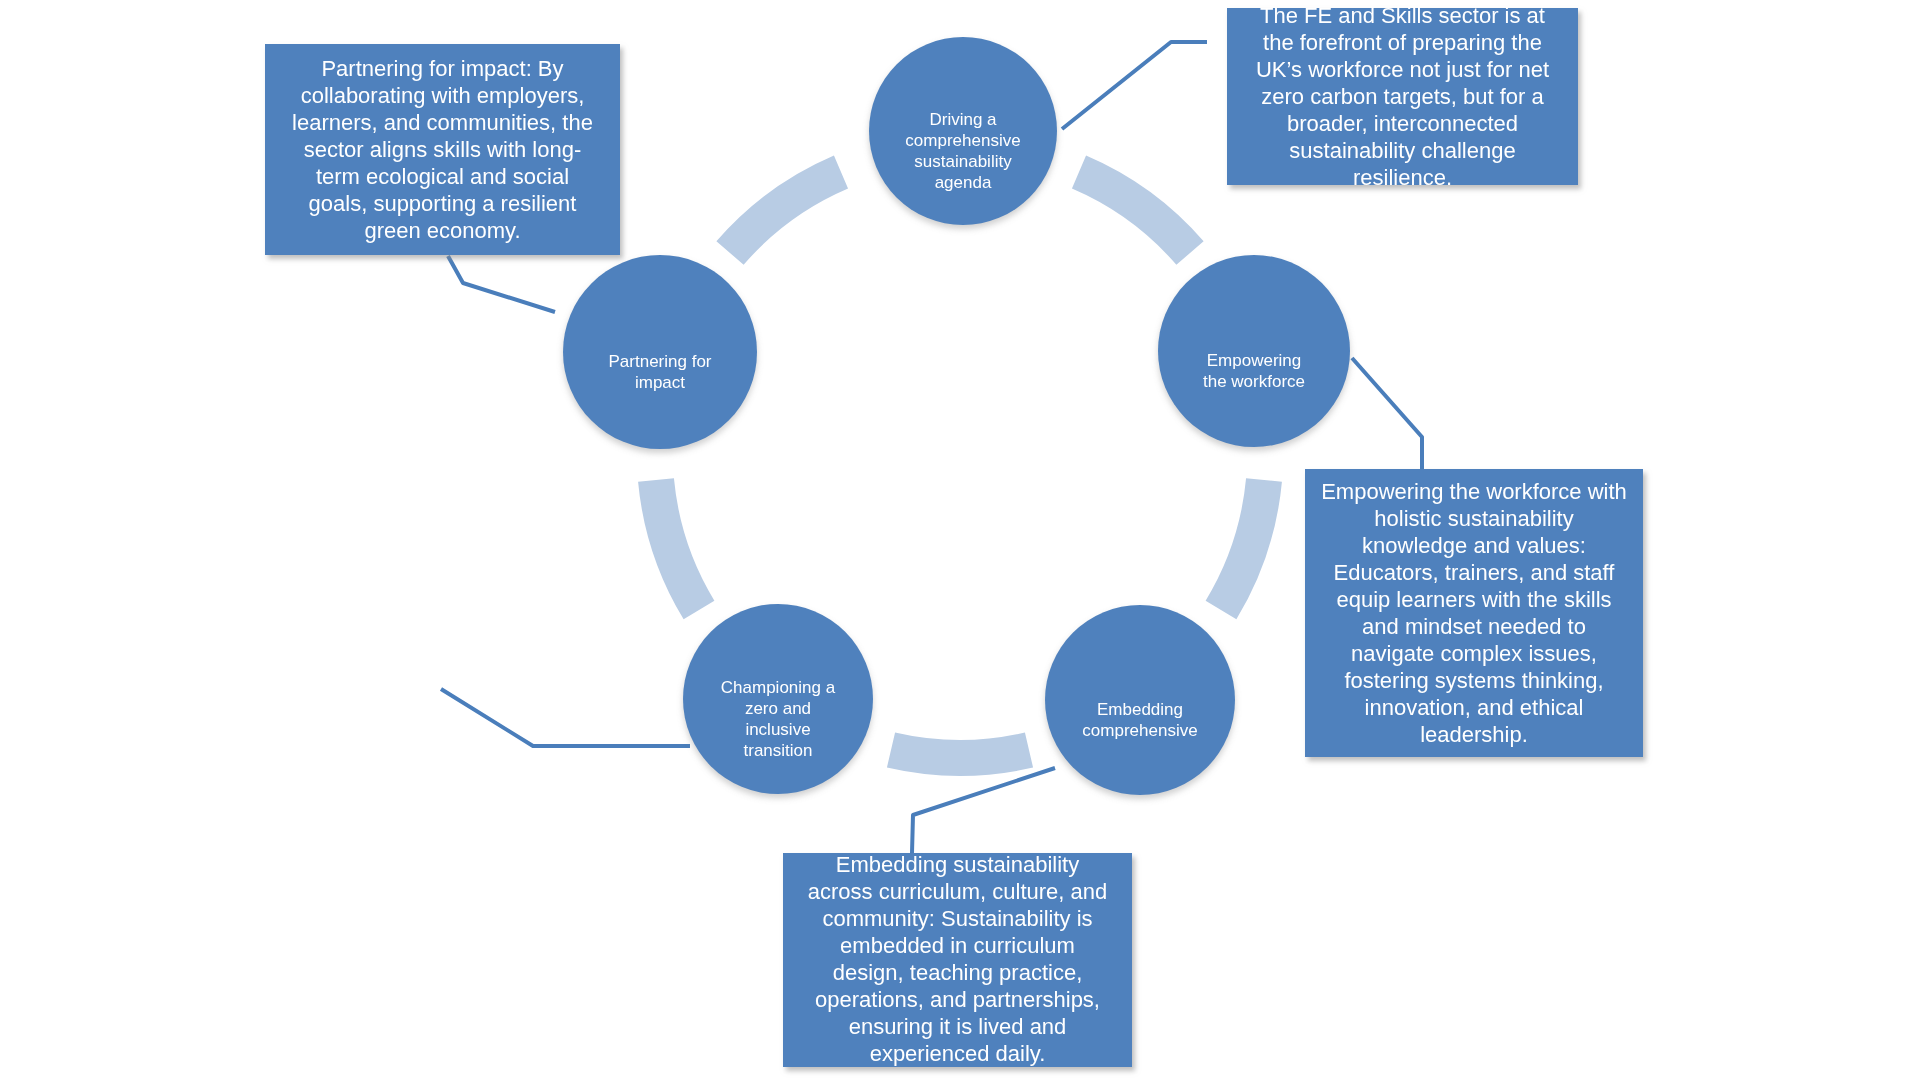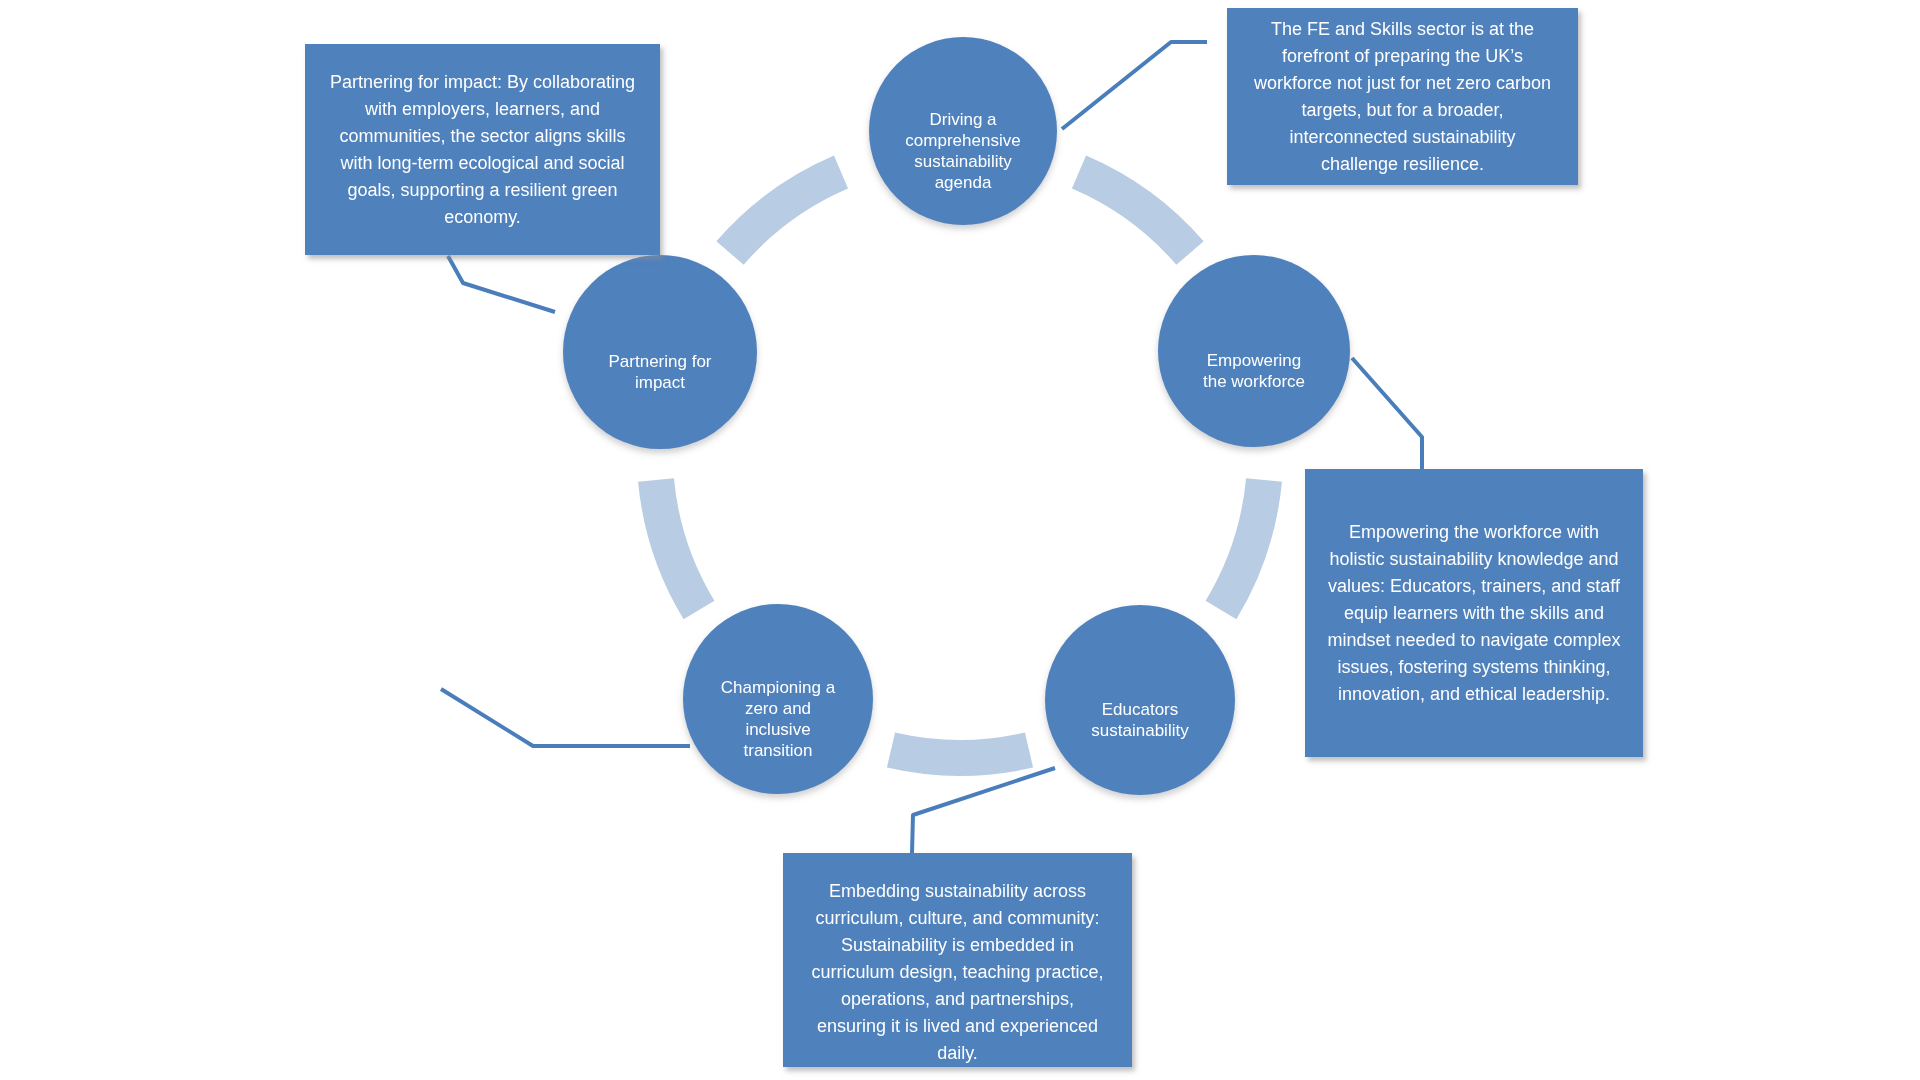--- a/index.html
+++ b/index.html
@@ -28,21 +28,21 @@
   }
   .node .lbl{display:block;margin-top:40px;}
   .node-outer{font-size:17px;line-height:21px;}
   .node-center{font-size:18px;line-height:22px;}
   .callout{
     position:absolute;
     background:var(--node-fill);
     color:var(--text);
     display:flex;align-items:center;justify-content:center;
     text-align:center;
-    font-size:18px;line-height:27px;
+    font-size:22px;line-height:27px;
     box-shadow:3px 4px 5px rgba(140,140,140,0.55);
   }
   .ring-arc{stroke:var(--ring);stroke-width:36;fill:none;}
   .conn{stroke:var(--connector);stroke-width:4;fill:none;stroke-linejoin:round;}
 </style>
 </head>
 <body>
 
 <div class="canvas">
 
@@ -64,21 +64,21 @@
 
   <div class="node node-outer" style="left:869px;top:37px;width:188px;height:188px;">
     <span class="lbl" style="max-width:122px;">Driving a comprehensive sustainability agenda</span>
   </div>
 
   <div class="node node-outer" style="left:1158px;top:255px;width:192px;height:192px;">
     <span class="lbl" style="max-width:116px;">Empowering the workforce</span>
   </div>
 
   <div class="node node-outer" style="left:1045px;top:605px;width:190px;height:190px;">
-    <span class="lbl" style="max-width:120px;">Educators sustainability</span>
+    <span class="lbl" style="max-width:120px;">Embedding comprehensive</span>
   </div>
 
   <div class="node node-outer" style="left:683px;top:604px;width:190px;height:190px;">
     <span class="lbl" style="max-width:122px;">Championing a zero and inclusive transition</span>
   </div>
 
   <div class="node node-outer" style="left:563px;top:255px;width:194px;height:194px;">
     <span class="lbl" style="max-width:122px;">Partnering for impact</span>
   </div>
 
@@ -88,17 +88,17 @@
 
   <div class="callout" style="left:1305px;top:469px;width:338px;height:288px;padding:0 16px;box-sizing:border-box;">
     <span>Empowering the workforce with holistic sustainability knowledge and values: Educators, trainers, and staff equip learners with the skills and mindset needed to navigate complex issues, fostering systems thinking, innovation, and ethical leadership.</span>
   </div>
 
   <div class="callout" style="left:783px;top:853px;width:349px;height:214px;padding:0 22px;box-sizing:border-box;align-items:flex-end;">
     <span>Embedding sustainability across curriculum, culture, and community: Sustainability is embedded in curriculum design, teaching practice, operations, and partnerships, ensuring it is lived and experienced daily.</span>
   </div>
 
 
-  <div class="callout" style="left:265px;top:44px;width:355px;height:211px;padding:0 24px;box-sizing:border-box;margin-left:40px;">
+  <div class="callout" style="left:265px;top:44px;width:355px;height:211px;padding:0 24px;box-sizing:border-box;">
     <span>Partnering for impact: By collaborating with employers, learners, and communities, the sector aligns skills with long-term ecological and social goals, supporting a resilient green economy.</span>
   </div>
 
 </div>
 
 </body></html>

